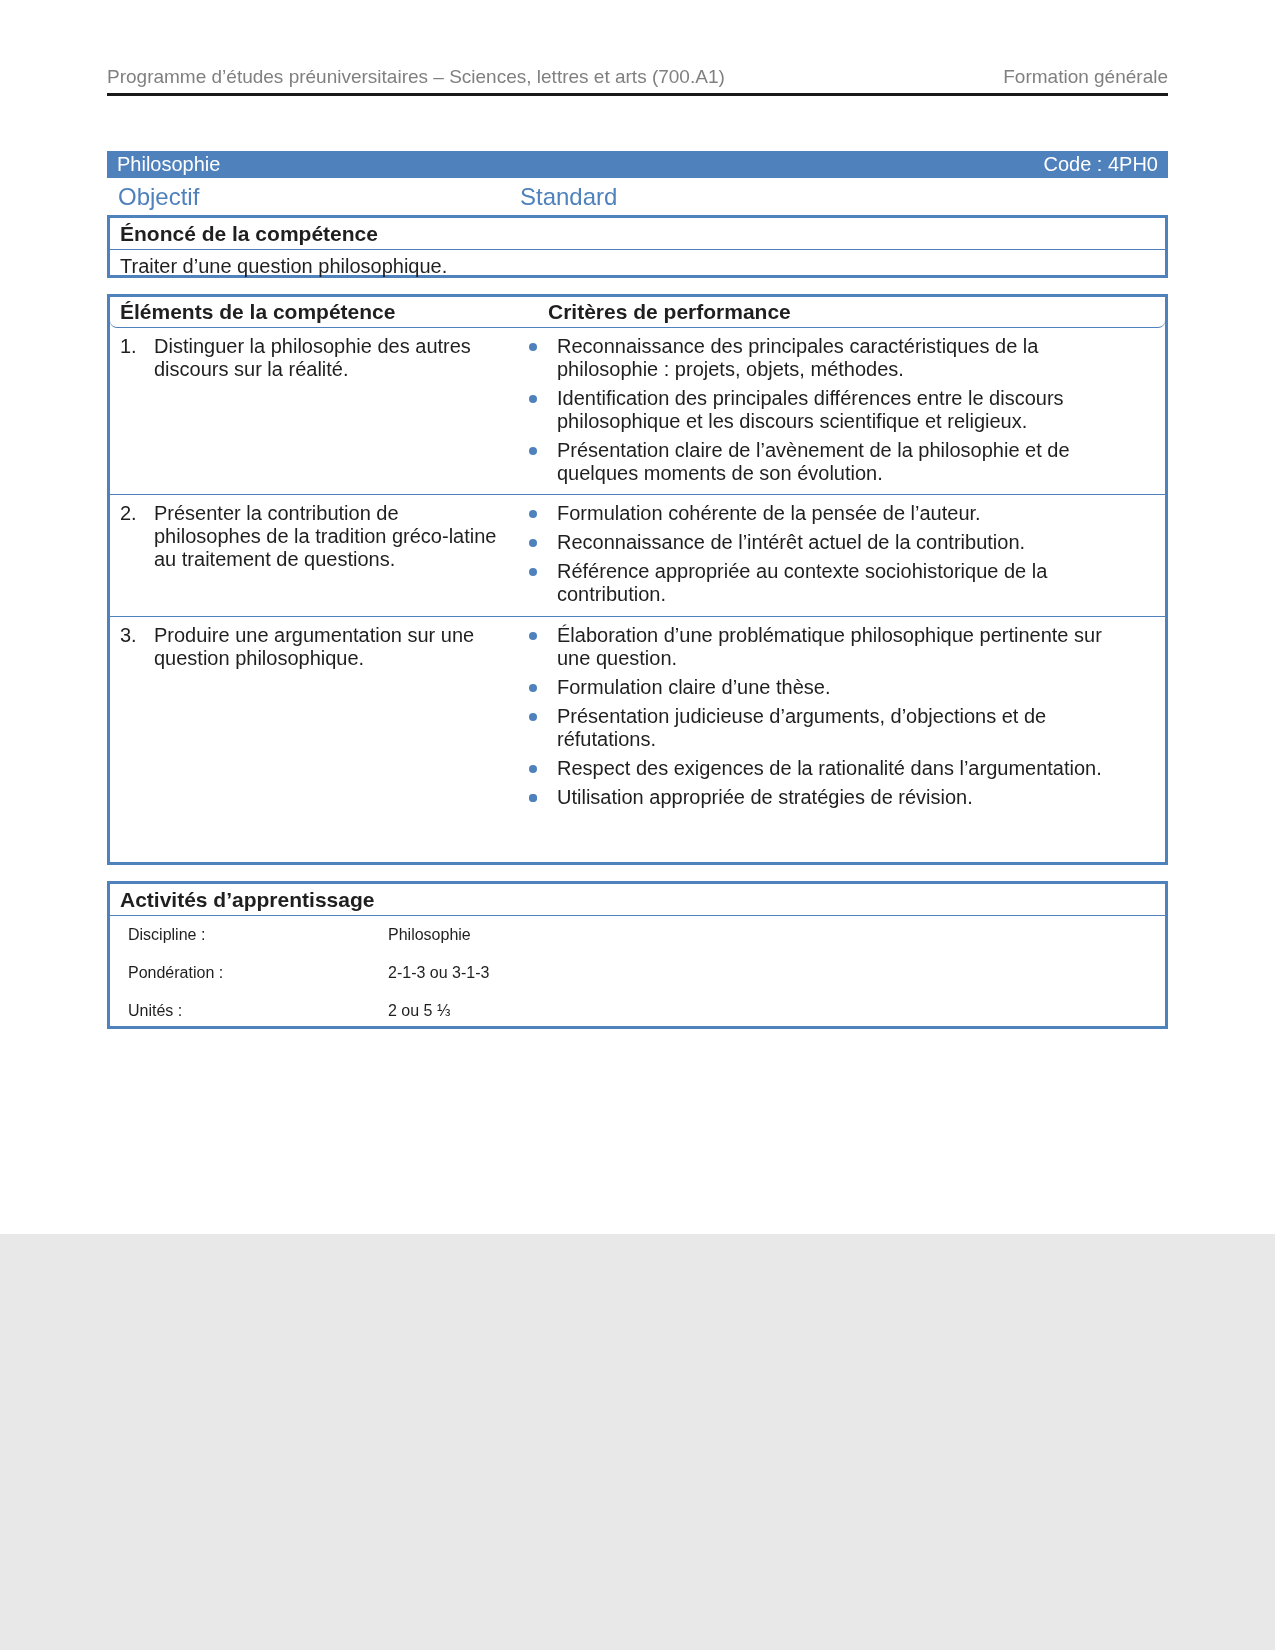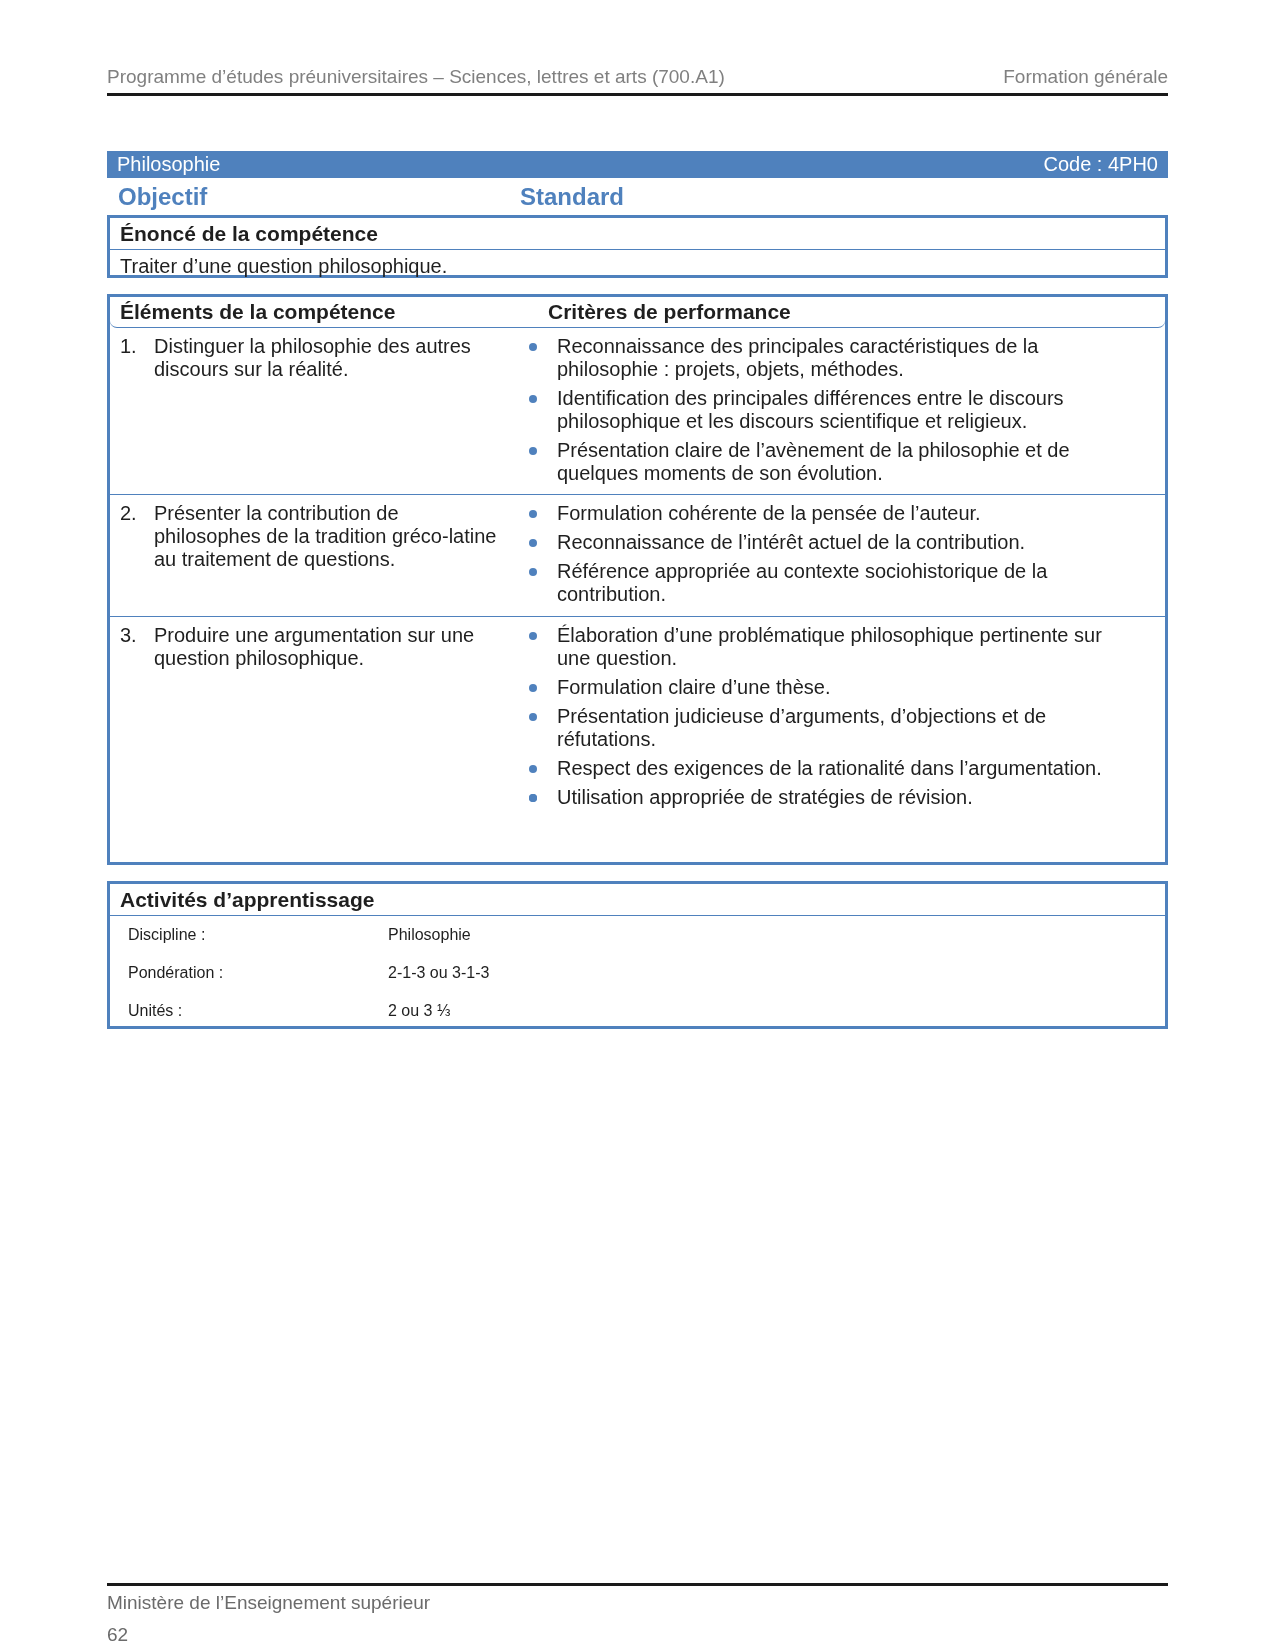--- a/index.html
+++ b/index.html
@@ -1,18 +1,18 @@
 <!DOCTYPE html>
 <html style="--accent: #4F81BD;"><head>
 <meta charset="utf-8">
 <style>
   html,body { margin:0; padding:0; background:#e8e8e8; }
   .page {
     position:relative;
-    width:1275px; height:1650px;
+    width:1275px; height:1234px;
     margin:0 auto;
     background:#ffffff;
     font-family:"Liberation Sans", sans-serif;
     color:#1f1f1f;
     overflow:hidden;
   }
 
   
   .page-header {
     position:absolute; top:66px; left:107px; width:1061px;
@@ -29,21 +29,21 @@
     color:#ffffff;
     display:flex; justify-content:space-between; align-items:center;
     padding:0 10px; box-sizing:border-box;
     font-size:20px;
   }
 
   
   .obj-std { position:absolute; top:183px; left:107px; width:1061px; height:30px; }
   .obj-std .heading {
     position:absolute; top:0;
-    font-size:24px; font-weight:bold; color:var(--accent,#4F81BD);
+    font-size:24px; font-weight:normal; color:var(--accent,#4F81BD);
   }
   .obj-std .objectif { left:11px; }
   .obj-std .standard { left:413px; }
 
   
   .box {
     position:absolute; left:107px; width:1061px;
     border:3px solid var(--accent,#4F81BD);
     box-sizing:border-box;
     background:#fff;
@@ -194,21 +194,21 @@
     <div class="act-row">
       <span class="act-label">Discipline :</span>
       <span class="act-value">Philosophie</span>
     </div>
     <div class="act-row">
       <span class="act-label">Pondération :</span>
       <span class="act-value">2-1-3 ou 3-1-3</span>
     </div>
     <div class="act-row">
       <span class="act-label">Unités :</span>
-      <span class="act-value">2 ou 3 ⅓</span>
+      <span class="act-value">2 ou 5 ⅓</span>
     </div>
   </div>
 
   <div class="page-footer">
     <span class="foot-left">Ministère de l’Enseignement supérieur</span>
     <span class="foot-page">62</span>
   </div>
 
 </div>
 

